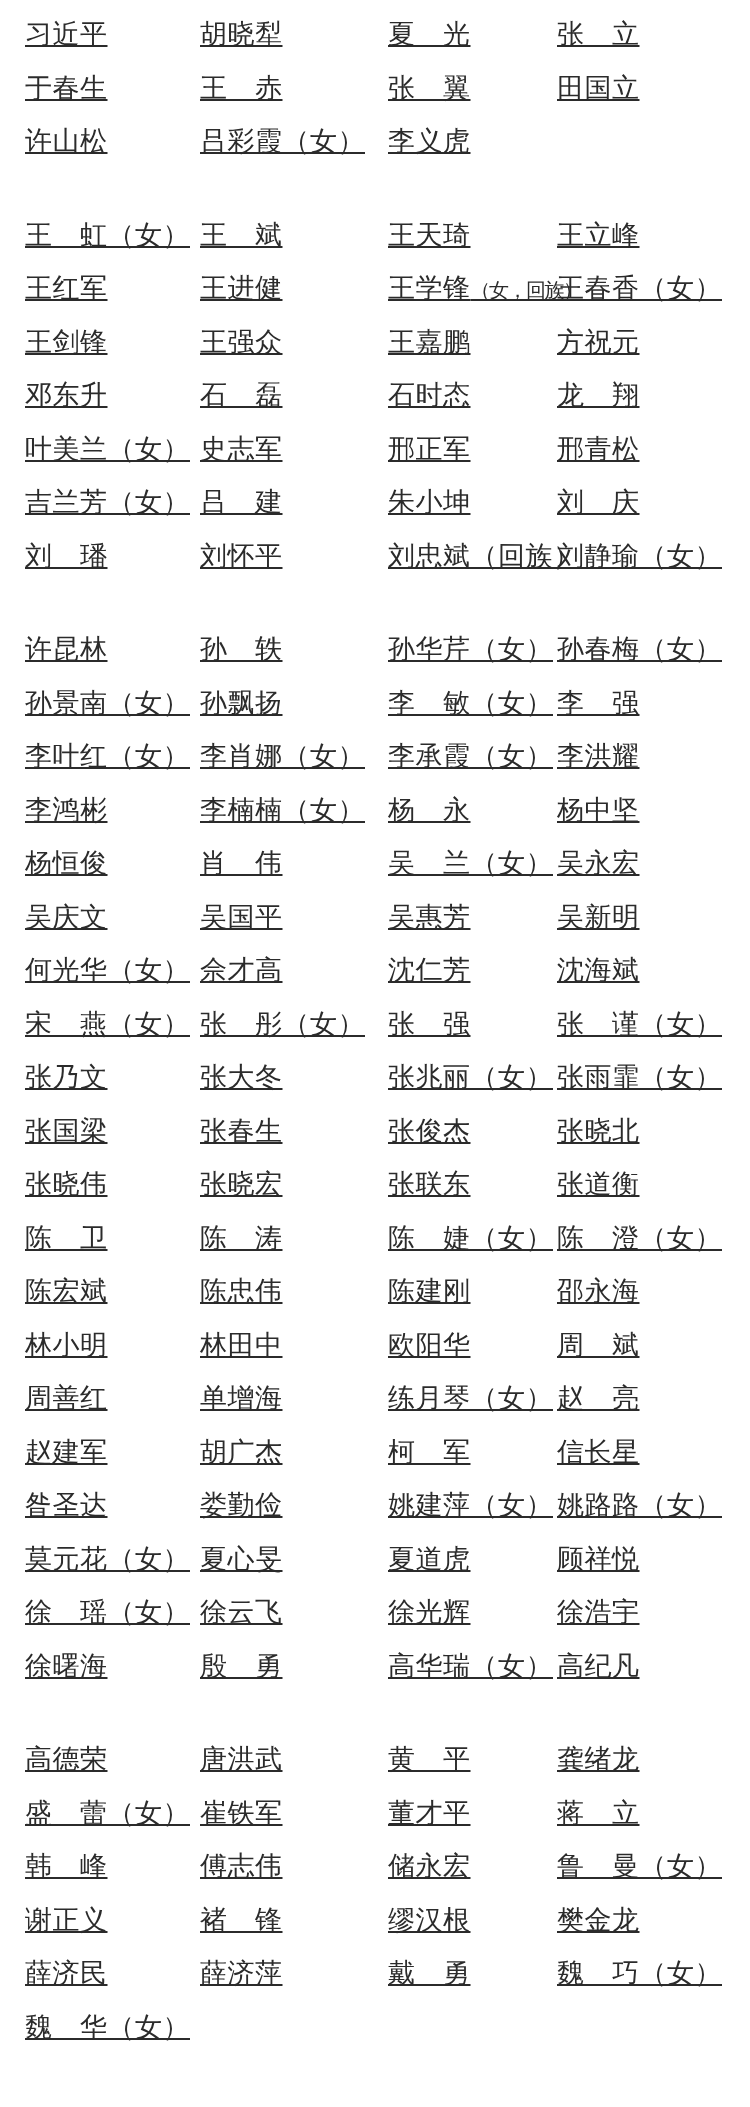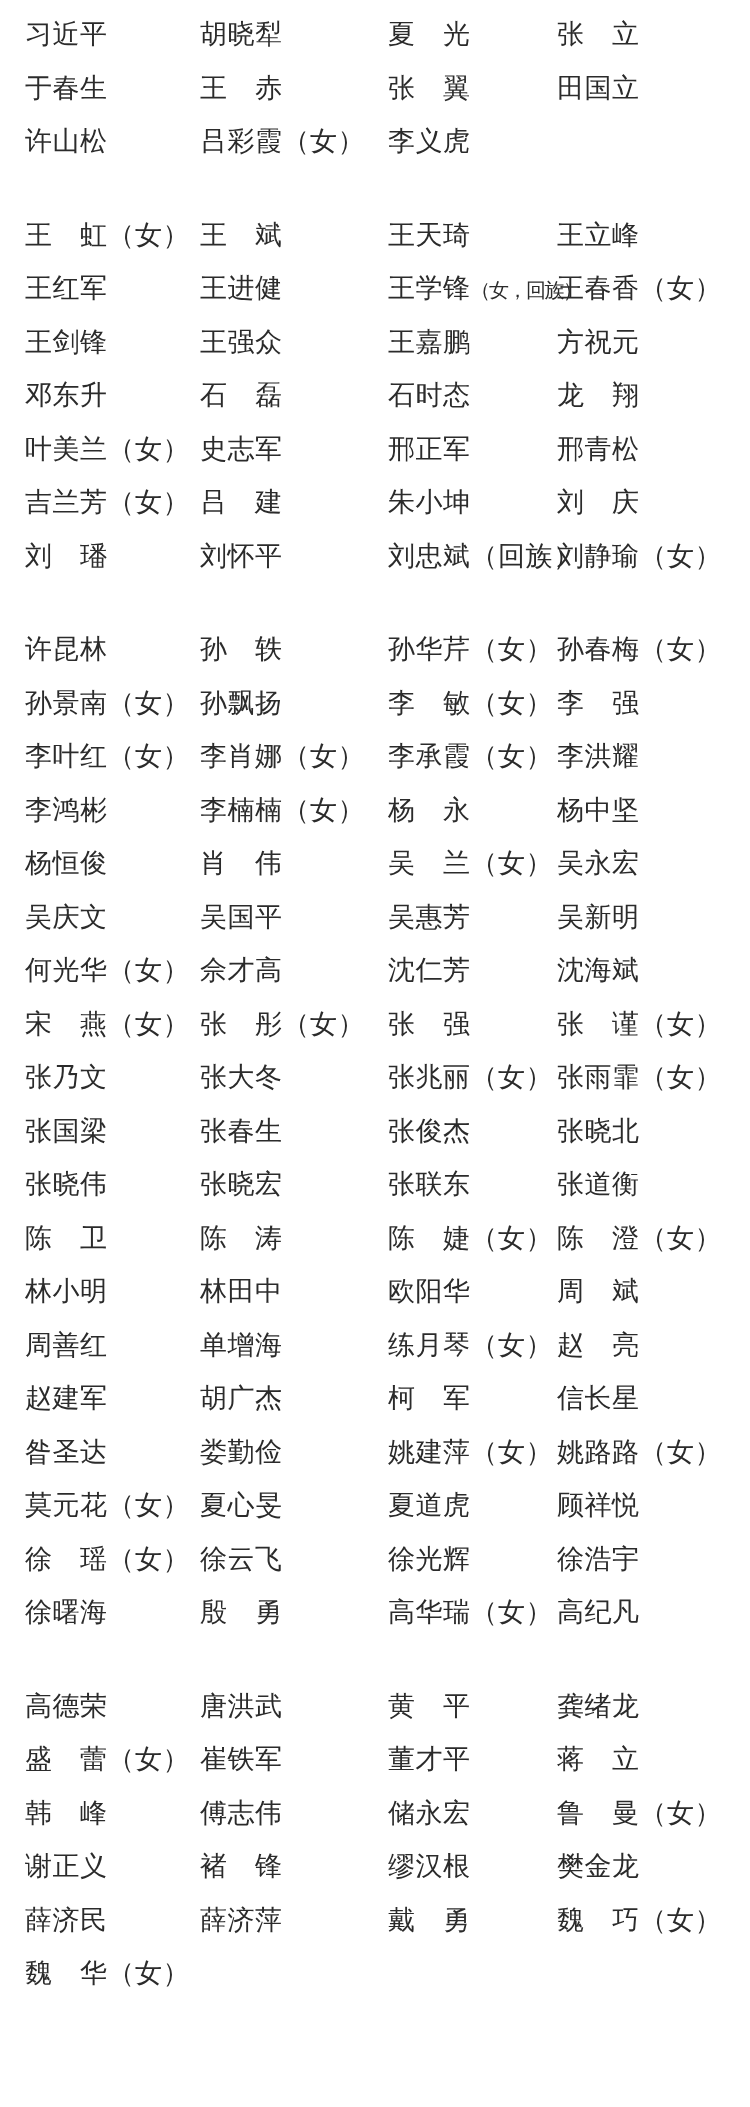--- a/index.html
+++ b/index.html
@@ -23,20 +23,21 @@
   }
   .name-block:last-child {
     margin-bottom: 16px;
   }
   .name-row {
     height: 53.5px;
     display: grid;
     grid-template-columns: 175px 188px 169px 193px;
     padding-left: 25px;
     align-items: center;
+    text-decoration: underline;
   }
   .name-cell {
     font-size: 27px;
     line-height: 1;
     white-space: nowrap;
     letter-spacing: 0.5px;
   }
   .small-note {
     font-size: 20px;
     letter-spacing: -1.5px;
@@ -178,20 +179,26 @@
           <span class="name-cell">张联东</span>
           <span class="name-cell">张道衡</span>
         </div>
         <div class="name-row">
           <span class="name-cell">陈　卫</span>
           <span class="name-cell">陈　涛</span>
           <span class="name-cell">陈　婕（女）</span>
           <span class="name-cell">陈　澄（女）</span>
         </div>
         <div class="name-row">
+          <span class="name-cell">陈宏斌</span>
+          <span class="name-cell">陈忠伟</span>
+          <span class="name-cell">陈建刚</span>
+          <span class="name-cell">邵永海</span>
+        </div>
+        <div class="name-row">
           <span class="name-cell">林小明</span>
           <span class="name-cell">林田中</span>
           <span class="name-cell">欧阳华</span>
           <span class="name-cell">周　斌</span>
         </div>
         <div class="name-row">
           <span class="name-cell">周善红</span>
           <span class="name-cell">单增海</span>
           <span class="name-cell">练月琴（女）</span>
           <span class="name-cell">赵　亮</span>

